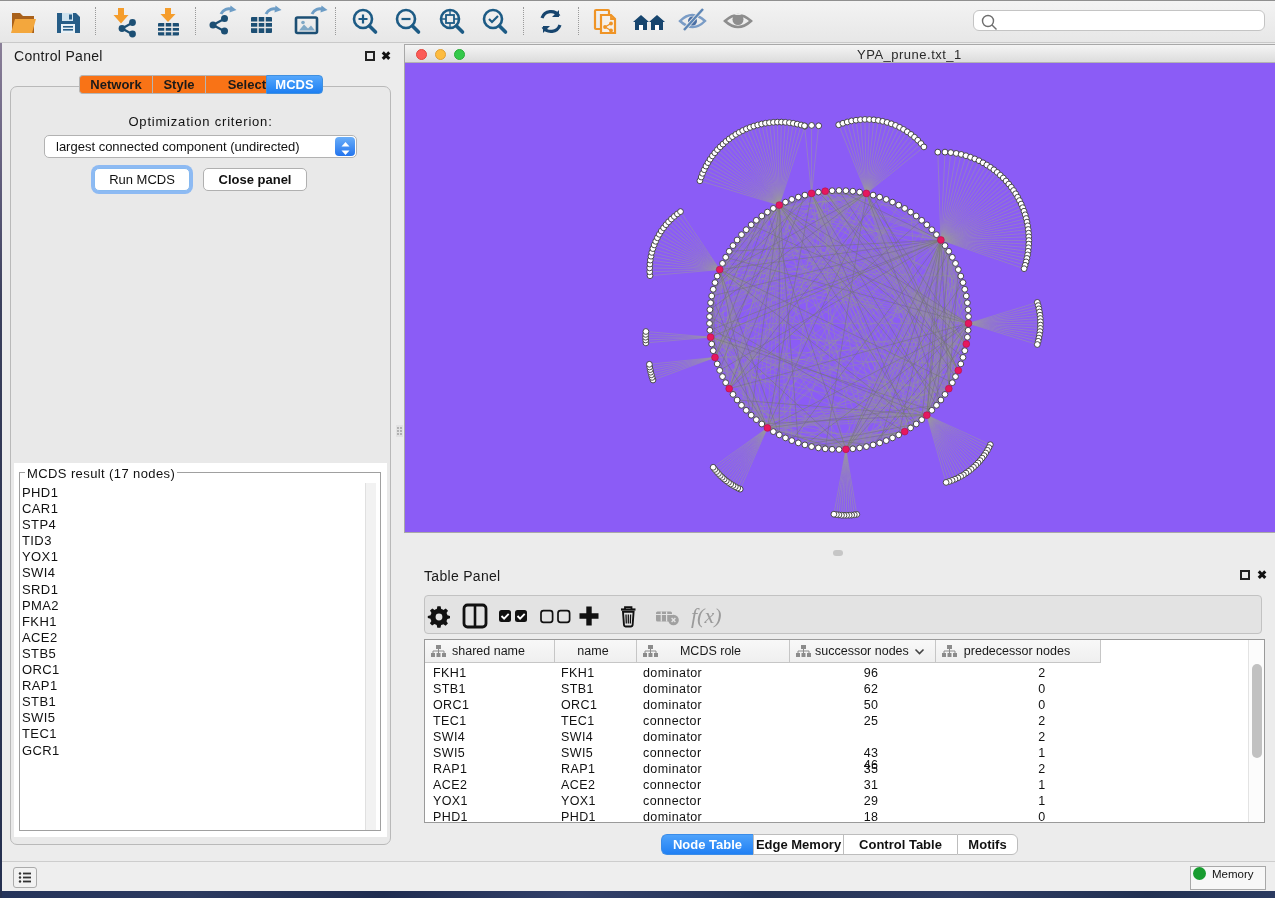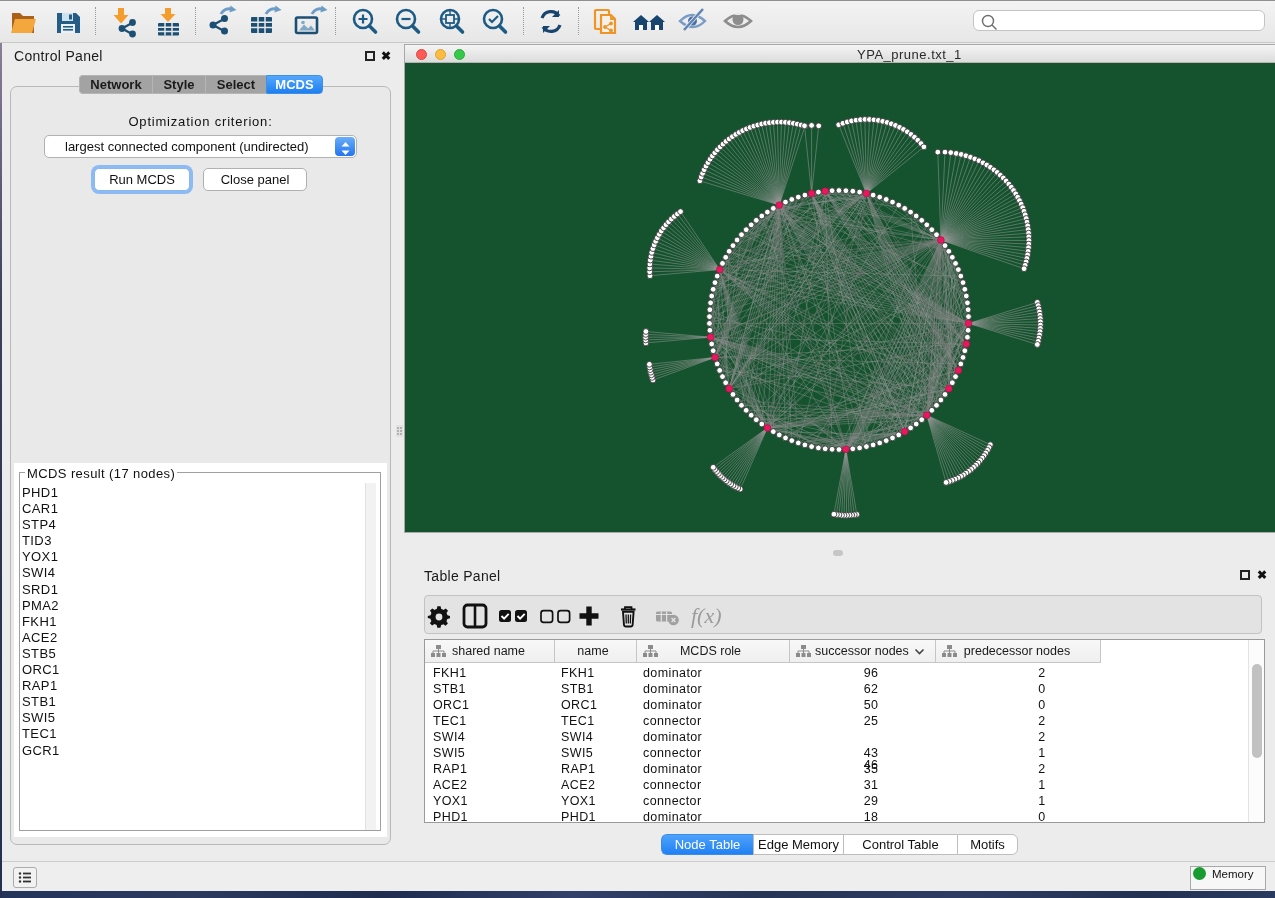--- a/index.html
+++ b/index.html
@@ -14,47 +14,47 @@
   border-left:1px dotted #9a9a9a; }
 .ticon { position:absolute; top:0; }
 #searchbox { position:absolute; left:973px; top:10px; width:292px; height:21px;
   background:#fff; border:1px solid #c4c4c4; border-radius:6px; }
 
 #cp-title { left:14px; top:48px; font-size:14px; letter-spacing:0.3px; color:#1a1a1a; }
 .winbtn-sq { width:10px; height:10px; border:2px solid #222; }
 .winbtn-x { font-size:12px; font-weight:bold; color:#111; line-height:11px; }
 #cp-box { left:10px; top:86px; width:381px; height:759px;
   background:#e9e9e9; border:1px solid #b9b9b9; border-radius:7px; }
-.tab { position:absolute; top:75px; height:19px; background:#a3a3a3;
+.tab { position:absolute; top:75px; height:19px; background:#f97316;
   border:1px solid #b5b5b5; border-right:none; font-size:13px; font-weight:bold;
   color:#1a1a1a; text-align:center; line-height:18px; }
 #tab-mcds { background:linear-gradient(#55a7fc,#1d7ff2); color:#fff;
   border:1px solid #4090e0; border-radius:0 4px 4px 0; }
 #tab-net { border-radius:4px 0 0 4px; }
 #opt-label { left:10px; top:114px; width:381px; text-align:center; font-size:13px; letter-spacing:0.8px; color:#111; }
 #dropdown { left:44px; top:135px; width:313px; height:23px; background:#fff;
   border:1px solid #b2b2b2; border-radius:5px; font-size:13px; color:#111;
-  line-height:21px; padding-left:20px; }
+  line-height:21px; padding-left:11px; }
 #dd-step { position:absolute; right:1px; top:1px; width:20px; height:19px;
   background:linear-gradient(#6aaef8,#2374ee); border-radius:4px; }
 .btn { position:absolute; top:168px; height:23px; background:#fff;
   border:1px solid #b0b0b0; border-radius:5px; font-size:13px; color:#111;
   text-align:center; line-height:21px; }
 #btn-run { left:94px; width:96px; box-shadow:0 0 0 3px rgba(110,170,245,.75); border-color:#86b9f0; }
-#btn-close { left:203px; width:104px; }
+#btn-close { left:203px; width:104px;font-weight:bold; }
 #cp-white { left:14px; top:463px; width:373px; height:374px; background:#fff; }
 #fieldset { left:19px; top:472px; width:362px; height:359px;
   border:1px solid #a0a0a0; }
 #fs-legend { left:25px; top:466px; background:#fff; padding:0 2px;
   font-size:13px; letter-spacing:0.4px; color:#111; }
 #mcds-list { left:22px; top:485px; font-size:13px; letter-spacing:0.4px; color:#111; line-height:16.1px; }
 #cp-scroll { left:365px; top:483px; width:11px; height:347px; background:#f2f2f2;
   border-left:1px solid #e0e0e0; }
 
-#netwin { left:404px; top:44px; width:871px; height:489px; background:#14532d;
+#netwin { left:404px; top:44px; width:871px; height:489px; background:#8b5cf6;
   border:1px solid #a8a8a8; border-right:none; }
 #nettitle { position:absolute; left:0; top:0; width:100%; height:18px;
   background:linear-gradient(#f5f5f5,#dcdcdc); border-bottom:1px solid #b3b3b3; }
 .tl { position:absolute; top:3.5px; width:11px; height:11px; border-radius:50%; }
 #netname { position:absolute; left:452px; top:2px; font-size:13px; letter-spacing:0.5px; color:#2a2a2a; }
 #hthumb { left:833px; top:550px; width:10px; height:6px; background:#c6c6c6; border-radius:3px; }
 
 #tp-title { left:424px; top:568px; font-size:14px; letter-spacing:0.3px; color:#1a1a1a; }
 #tp-toolbar { left:424px; top:595px; width:838px; height:39px; background:#e3e3e3;
   border:1px solid #c2c2c2; border-radius:4px; }
@@ -66,21 +66,21 @@
 .hsep { position:absolute; top:0; height:23px; width:0; border-left:1px solid #c6c6c6; }
 .hcell { position:absolute; top:4px; font-size:12.5px; color:#1a1a1a; }
 .hicon { position:absolute; top:5px; }
 .trow { position:absolute; font-size:12.5px; letter-spacing:0.4px; color:#111; height:16px; line-height:16px; }
 .num { position:absolute; text-align:center; }
 #tscroll { left:1248px; top:640px; width:16px; height:182px; background:#fcfcfc;
   border-left:1px solid #e3e3e3; }
 #tthumb { position:absolute; left:3px; top:24px; width:10px; height:94px;
   background:#c1c1c1; border-radius:5px; }
 .btab { position:absolute; top:834px; height:21px; font-size:13px; text-align:center;
-  background:#fff; border:1px solid #bdbdbd; border-right:none; color:#111; line-height:20px; }
+  background:#fff; border:1px solid #bdbdbd; border-right:none; color:#111; line-height:20px;font-weight:bold; }
 
 #status { left:0; top:861px; width:1275px; height:30px; background:#eeeeee;
   border-top:1px solid #cdcdcd; }
 #hambox { position:absolute; left:13px; top:5px; width:24px; height:21px;
   background:#f2f2f2; border:1px solid #ababab; border-radius:3px; }
 #membtn { position:absolute; left:1190px; top:4px; width:76px; height:24px;
   background:#f7f7f7; border:1px solid #a8a8a8; font-size:11.5px; color:#111; }
 #wall { left:0; top:891px; width:1275px; height:7px;
   background:linear-gradient(90deg,#24335a 0%,#2c3a60 15%,#1f2c50 30%,#32406a 45%,#263456 60%,#2e3c64 75%,#223152 90%,#2a3a60 100%); }
 </style>
@@ -1141,21 +1141,21 @@
   <path d="M13 13 l4.5 4.5" stroke="#6e6e6e" stroke-width="1.4"></path>
 </svg>
   </div>
 
 <div class="abs" id="cp-title">Control Panel</div>
 <div class="abs winbtn-sq" style="left:365px;top:51px;"></div>
 <div class="abs winbtn-x" style="left:381px;top:51px;">✖</div>
 <div class="abs" id="cp-box"></div>
 <div class="tab" id="tab-net" style="left:79px;width:73px;">Network</div>
 <div class="tab" style="left:152px;width:53px;">Style</div>
-<div class="tab" style="left:205px;width:61px;">Select</div>
+<div class="tab" style="left:205px;width:61px;text-align:right;">Select</div>
 <div class="tab" id="tab-mcds" style="left:266px;width:57px;">MCDS</div>
 <div class="abs" id="opt-label">Optimization criterion:</div>
 <div class="abs" id="dropdown">largest connected component (undirected)
   <div id="dd-step"><svg width="21" height="23" viewBox="0 0 21 23">
     <path d="M6.5 9.5 L10.5 5 L14.5 9.5 z" fill="#fff"></path>
     <path d="M6.5 13.5 L10.5 18 L14.5 13.5 z" fill="#fff"></path>
   </svg></div>
 </div>
 <div class="btn" id="btn-run">Run MCDS</div>
 <div class="btn" id="btn-close">Close panel</div>

